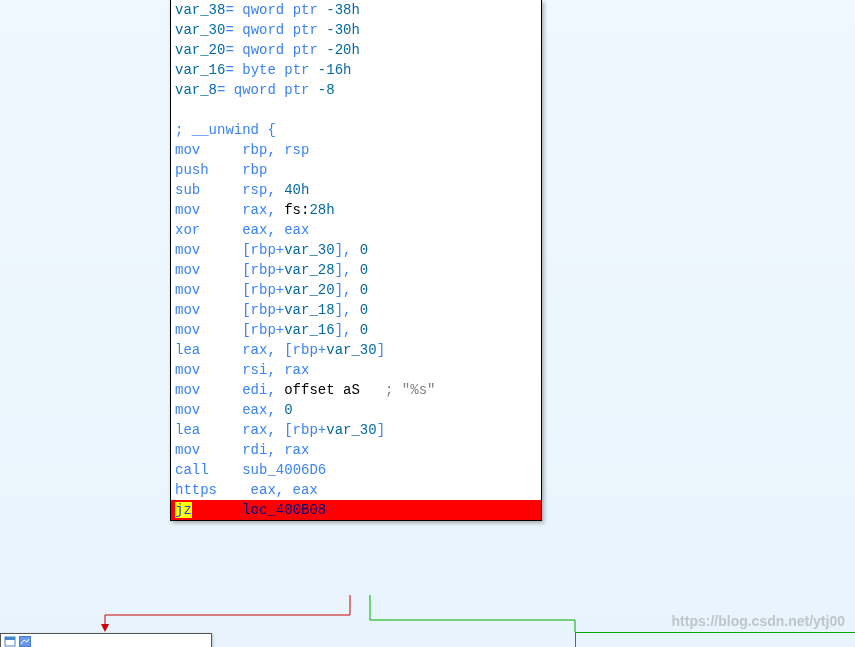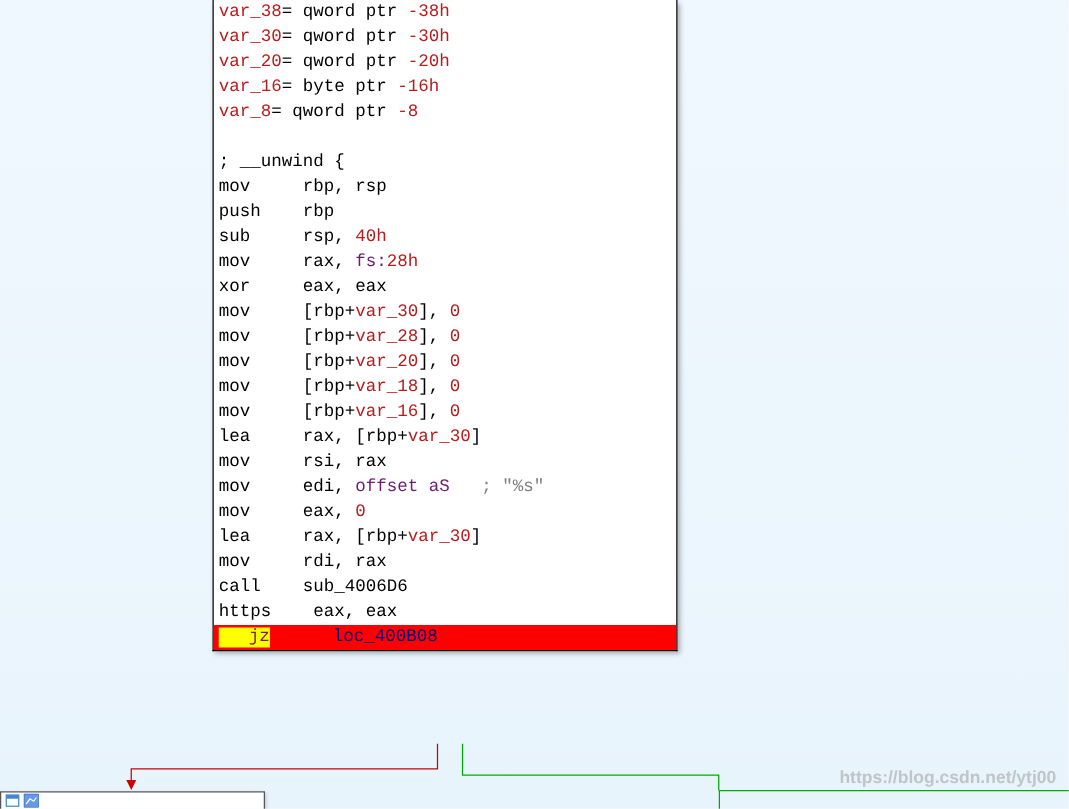--- a/index.html
+++ b/index.html
@@ -29,26 +29,25 @@
       padding: 0 4px;
       line-height: 20px;
       height: 20px;
     }
     .highlight-line {
       background: #ff0000;
       color: #000080;
     }
     .highlight-jz {
       background: #ffff00;
-      color: #7f1d1d;
-      padding-left: 24px;
+      color: #1d4ed8;
     }
-    .c-navy { color: #000000; }
-    .c-green { color: #b91c1c; margin-top: 20px; }
-    .c-teal { color: #701a75; }
+    .c-navy { color: #3b82f6; }
+    .c-green { color: #0369a1; margin-top: 20px; }
+    .c-teal { color: #000000; }
     .c-gray { color: #808080; }
     .small-box {
       position: absolute;
       left: 0;
       top: 633px;
       width: 210px;
       height: 14px;
       background: #ffffff;
       border: 1px solid #555;
       box-shadow: 1px 1px 3px rgba(0,0,0,0.2);

